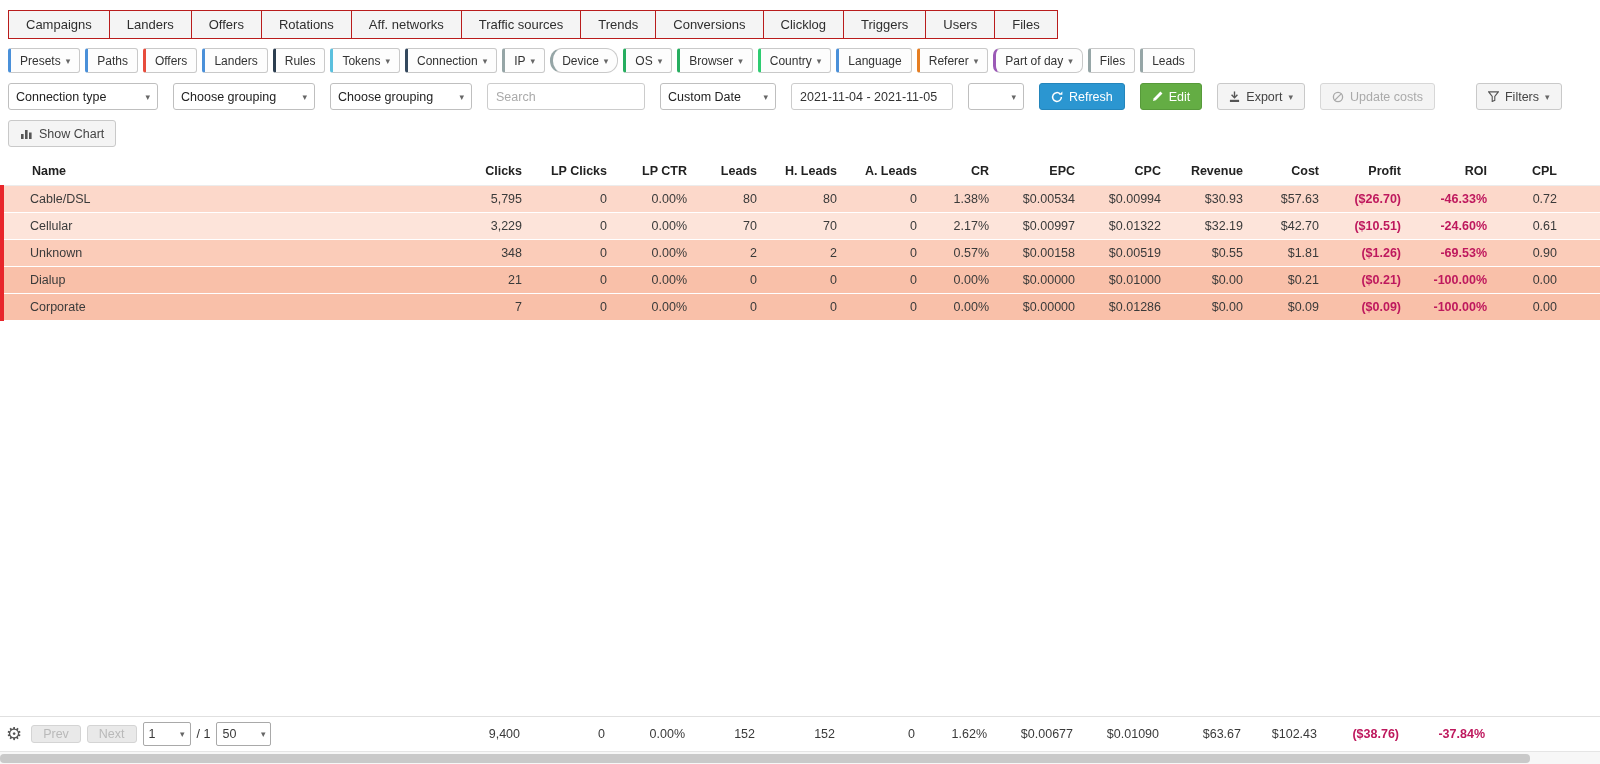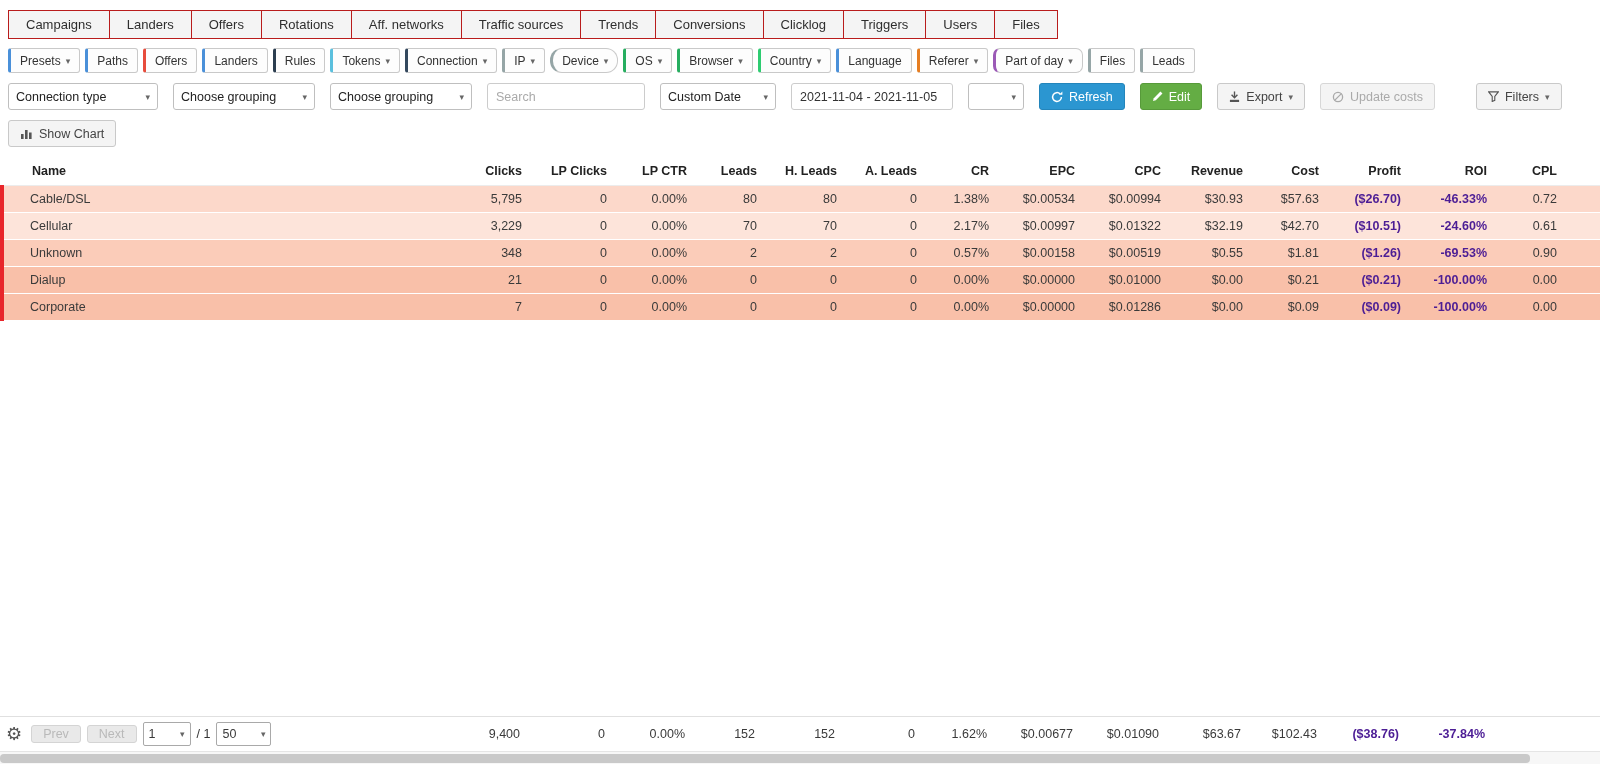--- a/index.html
+++ b/index.html
@@ -60,21 +60,21 @@
     font-weight: bold; font-size: 12.5px; color: #222; padding: 7px 10px;
     text-align: right; border-bottom: 1px solid #ececec; cursor: pointer; white-space: nowrap;
   }
   th:first-child { text-align: left; padding-left: 30px; }
   th:last-child, td:last-child { padding-right: 45px; }
   td {
     font-size: 12.5px; color: #3a3a3a; padding: 6px 10px; text-align: right;
     border-bottom: 1px solid #fff; white-space: nowrap; overflow: hidden;
   }
   tbody td:first-child { text-align: left; padding-left: 26px; border-left: 4px solid #e8252a; }
-  .neg { color: #4c1d95; font-weight: bold; }
+  .neg { color: #be185d; font-weight: bold; }
 
   .spacer { flex: 1; }
 
   
   .footer-table { margin-top: 0; border-top: 1px solid #e0e0e0; }
   .footer-table td { border-bottom: none; padding: 5px 10px; height: 32px; }
   .footer-table td:first-child { text-align: left; padding-left: 6px; border-left: none; }
   .controls { display: flex; align-items: center; gap: 6px; }
   .gear { font-size: 18px; color: #555; cursor: pointer; line-height: 1; margin-right: 3px; }
   .pbtn {

